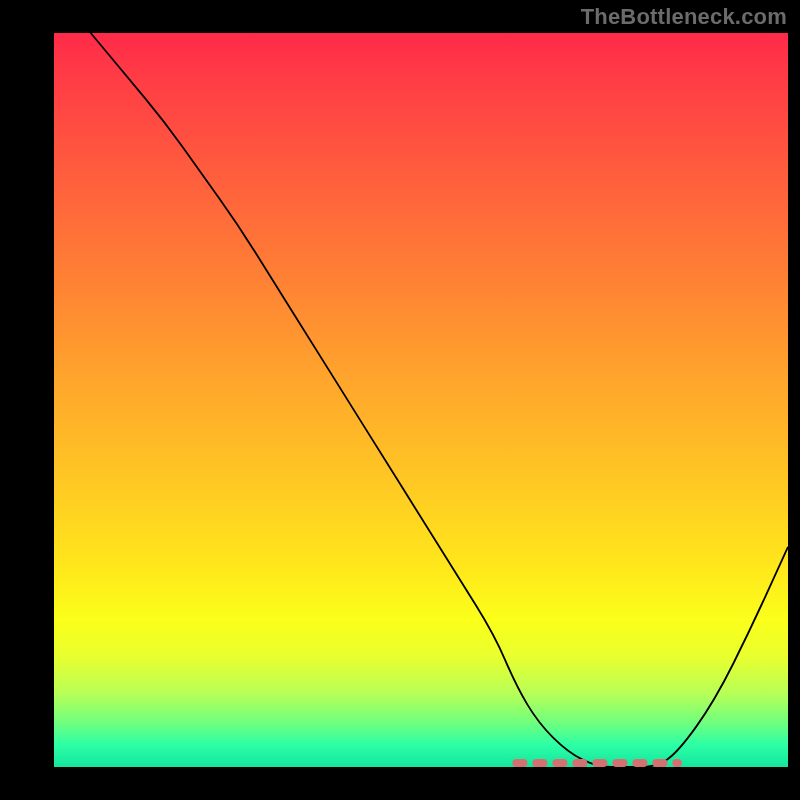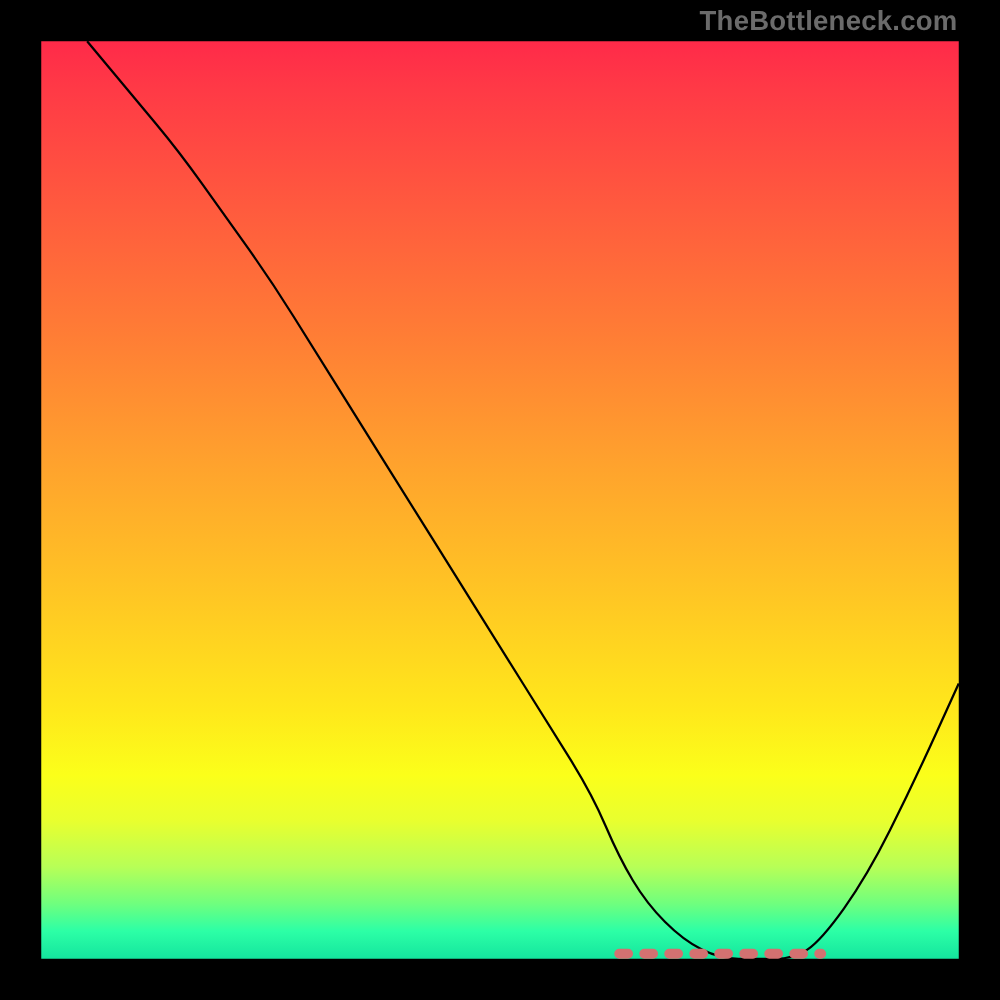--- a/index.html
+++ b/index.html
@@ -9,20 +9,21 @@
     height: 800px;
     background: #000;
     font-family: Arial, Helvetica, sans-serif;
     overflow: hidden;
   }
   .frame {
     position: relative;
     width: 776px;
     height: 800px;
     background: #000;
+    margin-left: 21px;
   }
   .attribution {
     position: absolute;
     top: 4px;
     right: 10px;
     color: #6b6b6b;
     font-size: 22px;
     font-weight: 600;
     letter-spacing: 0.2px;
     z-index: 5;

